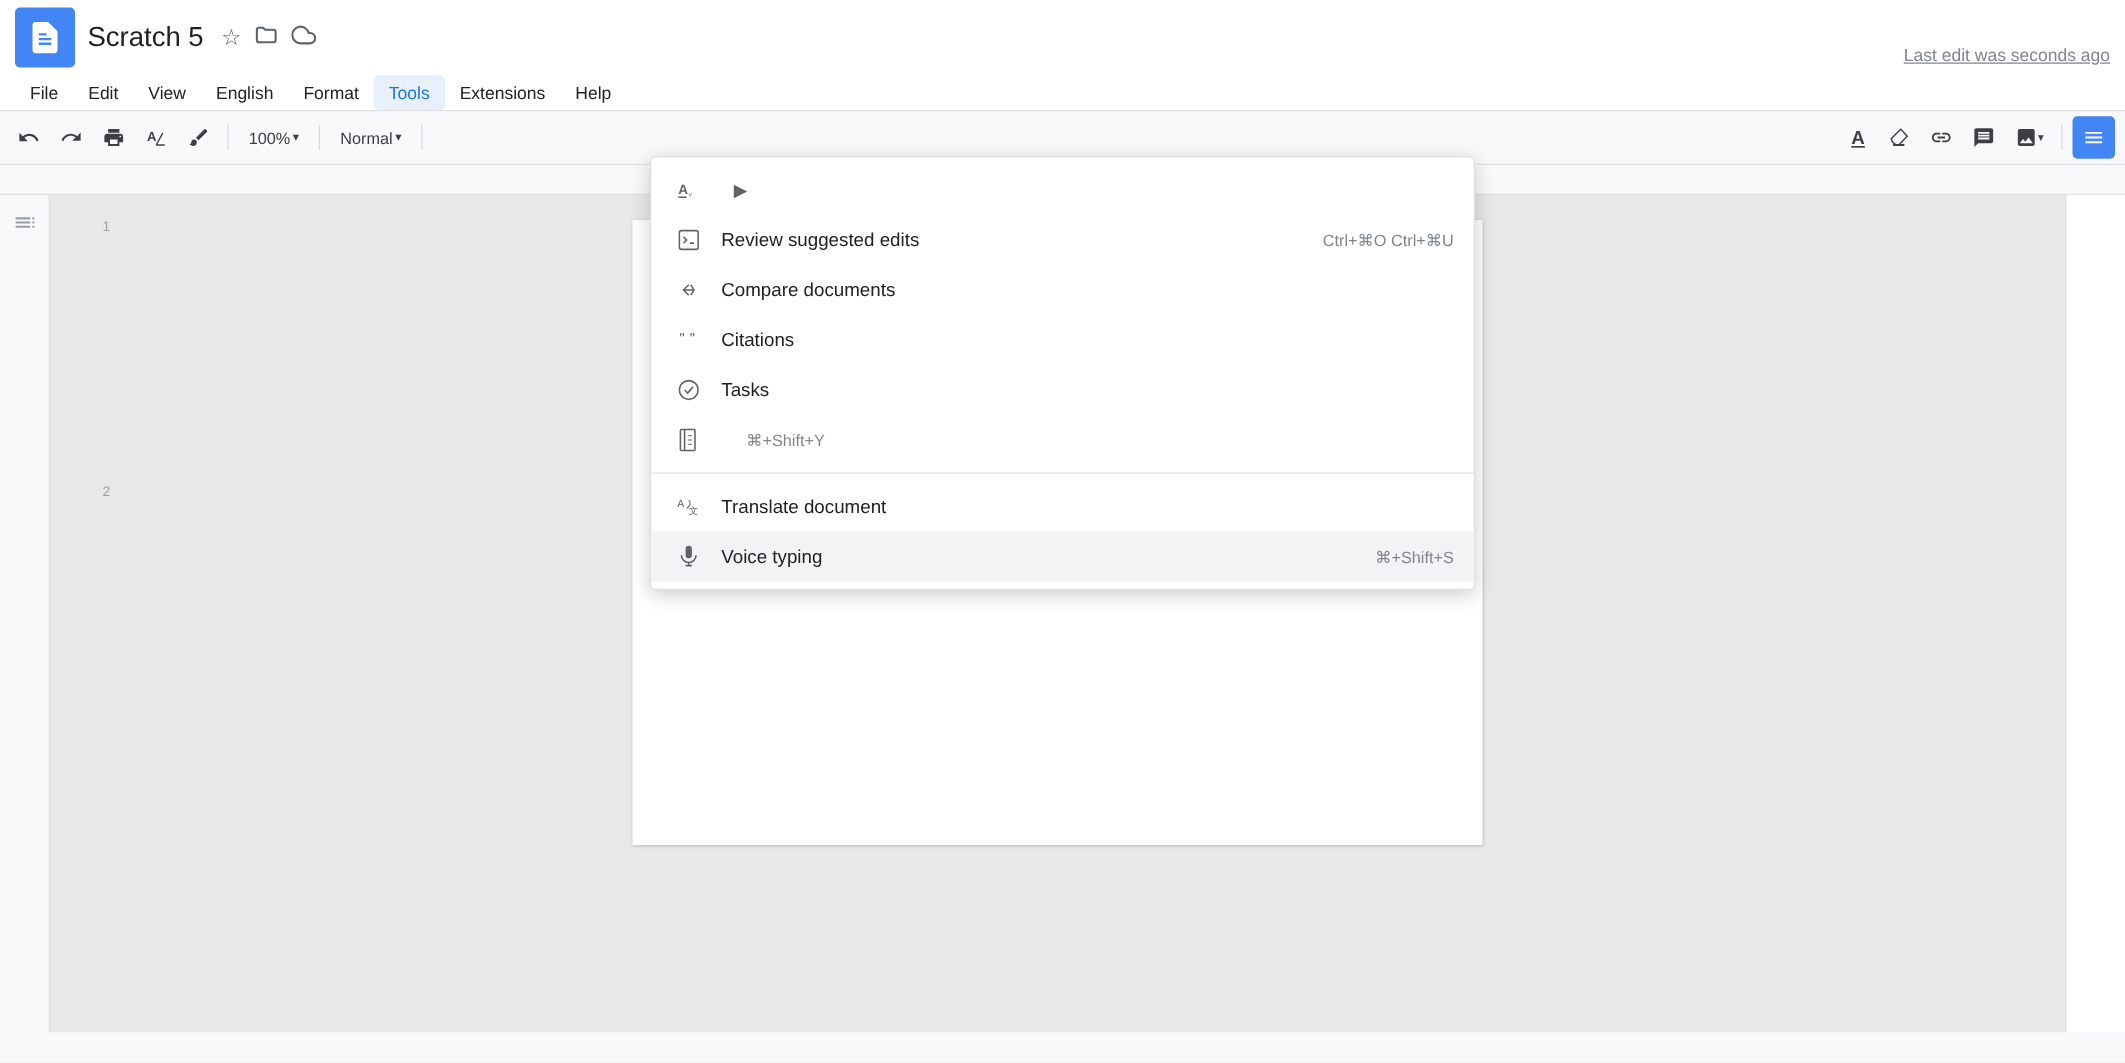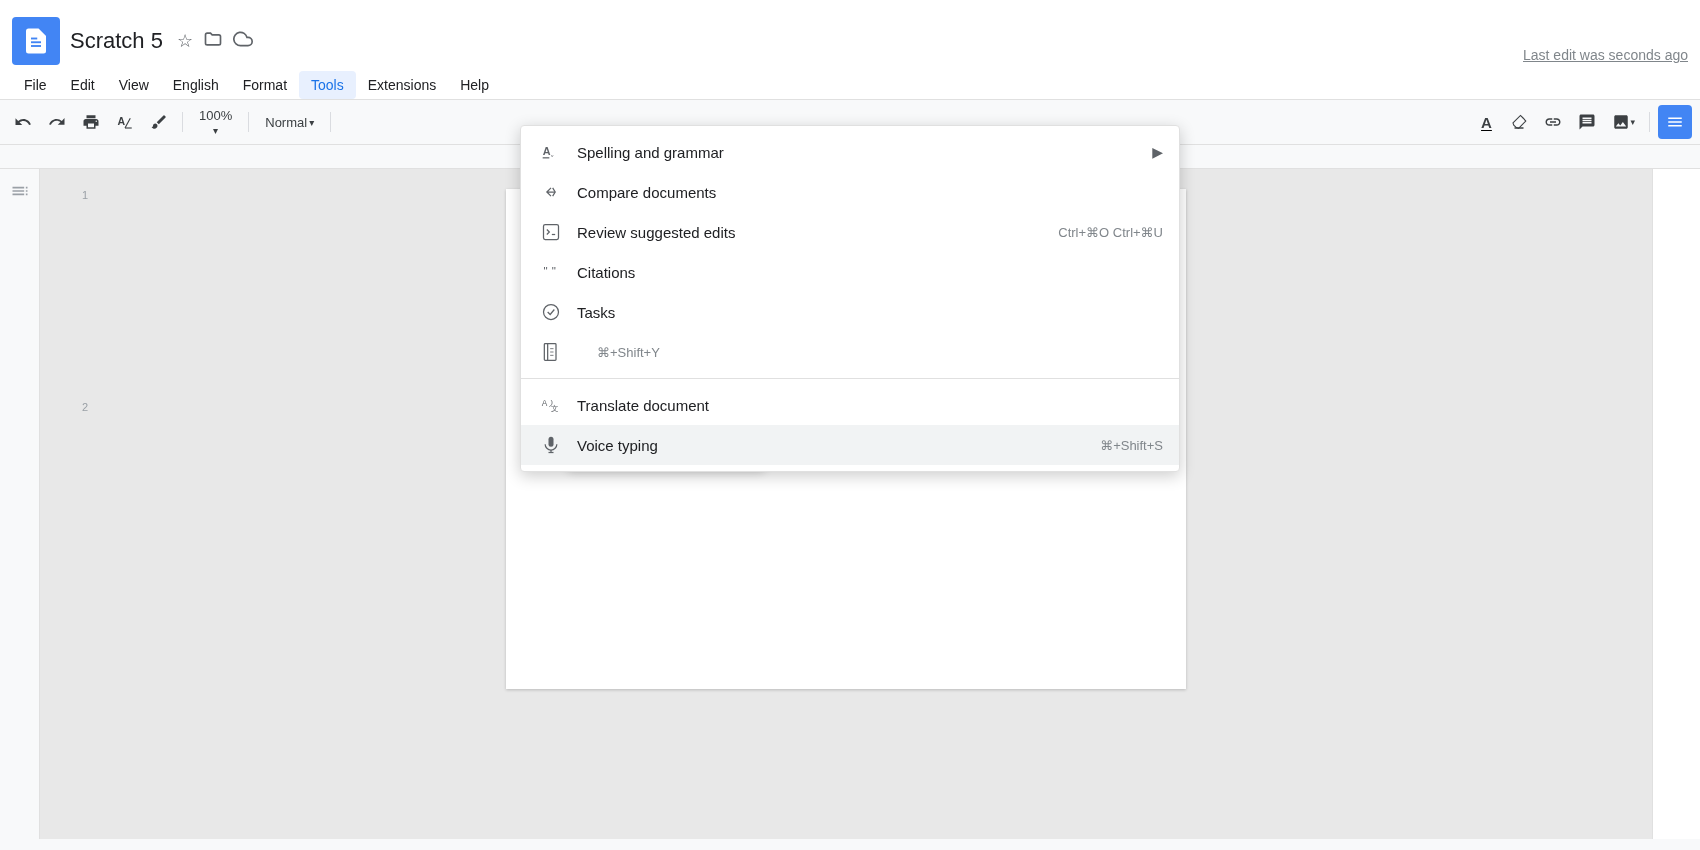--- a/index.html
+++ b/index.html
@@ -1,21 +1,21 @@
 <!DOCTYPE html>
 <html><head>
   <meta charset="utf-8">
   <style>
     * { box-sizing: border-box; margin: 0; padding: 0; }
     body { font-family: 'Arial', sans-serif; background: #f8f9fa; overflow: hidden; width: 1700px; height: 850px; }
 
     
     .header {
       background: #fff;
-      padding: 17px 12px 0 12px;
+      padding: 6px 12px 0 12px;
       border-bottom: 1px solid #e0e0e0;
       position: relative;
       z-index: 100;
     }
     .title-row {
       display: flex;
       align-items: center;
       gap: 10px;
       padding-bottom: 4px;
     }
@@ -109,21 +109,20 @@
       display: flex;
       align-items: center;
       gap: 2px;
       padding: 4px 8px;
       border: none;
       background: transparent;
       cursor: pointer;
       border-radius: 4px;
       font-size: 13px;
       color: #3c4043;
-      flex-direction: column;
     }
     .style-dropdown {
       padding: 4px 8px;
       border: none;
       background: transparent;
       cursor: pointer;
       border-radius: 4px;
       font-size: 13px;
       color: #3c4043;
       display: flex;
@@ -504,45 +503,44 @@
 <div class="dropdown-menu">
 
   <div class="dropdown-item">
     <span class="item-icon">
       <svg width="20" height="20" viewBox="0 0 24 24" fill="none">
         <text x="2" y="16" font-size="13" font-weight="bold" fill="#5f6368">A</text>
         <text x="12" y="18" font-size="9" fill="#5f6368">ᵥ</text>
         <path d="M2 19h8" stroke="#5f6368" stroke-width="1.5"></path>
       </svg>
     </span>
-    <span class="item-label">Spelling and grammar</span>
     <span class="item-arrow">▶</span>
   </div>
 
-
-  <div class="dropdown-item">
-    <span class="item-icon">
-      <svg width="20" height="20" viewBox="0 0 24 24">
-        <path d="M7 12h10M12 7l-5 5 5 5" stroke="#5f6368" stroke-width="1.5" fill="none"></path>
-        <path d="M14 7l3 5-3 5" stroke="#5f6368" stroke-width="1.5" fill="none"></path>
-      </svg>
-    </span>
-    <span class="item-label">Compare documents</span>
-  </div>
 
   <div class="dropdown-item">
     <span class="item-icon">
       <svg width="20" height="20" viewBox="0 0 24 24">
         <rect x="3" y="3" width="18" height="18" rx="2" fill="none" stroke="#5f6368" stroke-width="1.5"></rect>
         <path d="M7 9l3 3-3 3" stroke="#5f6368" stroke-width="1.5" fill="none"></path>
         <line x1="13" y1="15" x2="17" y2="15" stroke="#5f6368" stroke-width="1.5"></line>
       </svg>
     </span>
     <span class="item-label">Review suggested edits</span>
     <span class="item-shortcut">Ctrl+⌘O Ctrl+⌘U</span>
+  </div>
+
+  <div class="dropdown-item">
+    <span class="item-icon">
+      <svg width="20" height="20" viewBox="0 0 24 24">
+        <path d="M7 12h10M12 7l-5 5 5 5" stroke="#5f6368" stroke-width="1.5" fill="none"></path>
+        <path d="M14 7l3 5-3 5" stroke="#5f6368" stroke-width="1.5" fill="none"></path>
+      </svg>
+    </span>
+    <span class="item-label">Compare documents</span>
   </div>
 
   <div class="dropdown-item">
     <span class="item-icon">
       <svg width="20" height="20" viewBox="0 0 24 24">
         <text x="3" y="15" font-size="14" fill="#5f6368">"</text>
         <text x="13" y="15" font-size="14" fill="#5f6368">"</text>
       </svg>
     </span>
     <span class="item-label">Citations</span>

